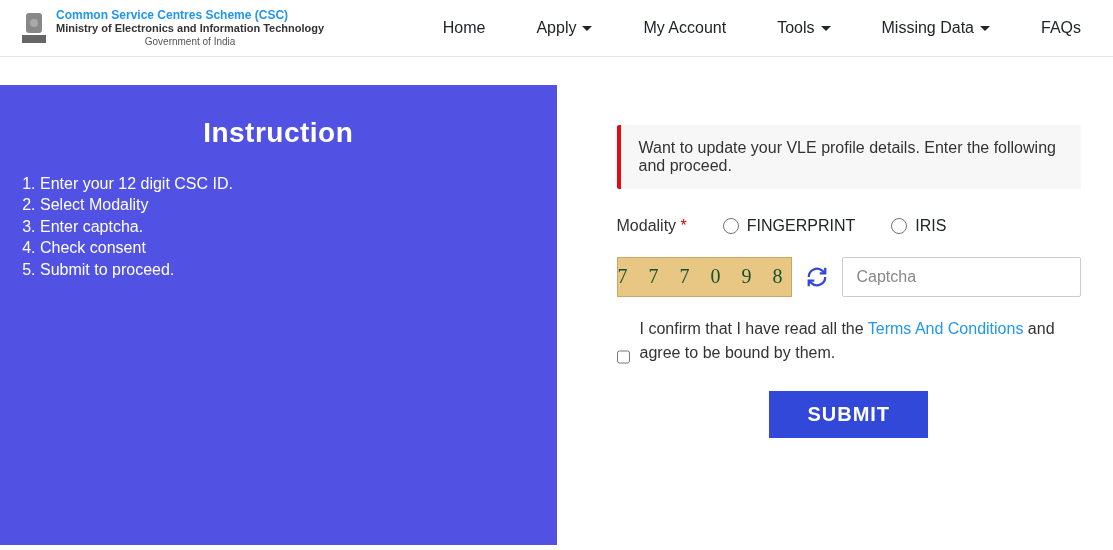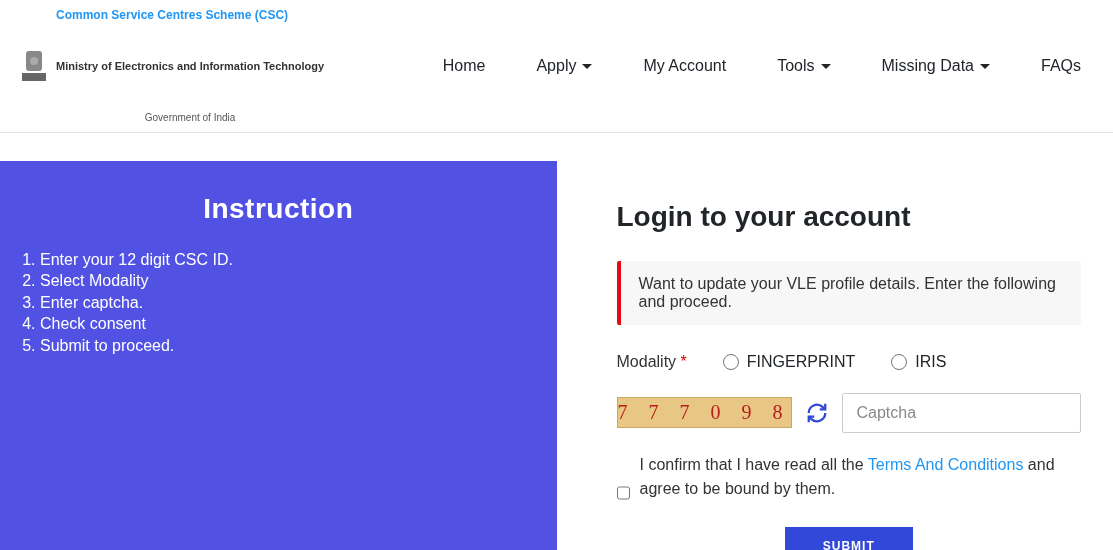--- a/index.html
+++ b/index.html
@@ -2,21 +2,21 @@
 <html><head>
   <meta charset="utf-8">
   <style>
     * { margin: 0; padding: 0; box-sizing: border-box; }
     body { font-family: 'Segoe UI', Tahoma, Geneva, Verdana, sans-serif; background: #fff; color: #212529; }
     
     
     .header { display: flex; align-items: center; justify-content: space-between; padding: 8px 20px; border-bottom: 1px solid #e5e5e5; }
     .header-left { display: flex; align-items: center; gap: 8px; }
     .emblem { width: 28px; height: 34px; }
-    .header-text { display: flex; flex-direction: column; line-height: 1.2; gap: 38px; }
+    .header-text { display: flex; flex-direction: column; line-height: 1.2; }
     .header-title { color: #2196f3; font-size: 12px; font-weight: 700; }
     .header-sub1 { color: #333; font-size: 11px; font-weight: 600; }
     .header-sub2 { color: #555; font-size: 10px; text-align: center; }
     .nav { display: flex; gap: 51px; align-items: center; padding-right: 12px; }
     .nav-item { display: flex; align-items: center; gap: 6px; color: #212529; font-size: 16px; cursor: pointer; }
     .caret { width: 0; height: 0; border-left: 5px solid transparent; border-right: 5px solid transparent; border-top: 5px solid #212529; margin-top: 2px; }
     
     
     .main { display: flex; margin-top: 28px; }
     .left-panel { background: #5152e3; color: #fff; width: 50%; padding: 32px 16px 220px; min-height: 460px; }
@@ -29,30 +29,30 @@
     
     .form-input { width: 100%; padding: 10px 14px; font-size: 16px; border: 1px solid #ccc; border-radius: 2px; color: #555; margin-bottom: 18px; }
     .form-input::placeholder { color: #888; }
     
     .modality-row { display: flex; gap: 36px; margin-bottom: 22px; font-size: 16px; color: #333; }
     .req { color: #d00; }
     .radio-opt { display: flex; align-items: center; gap: 8px; color: #212529; }
     .radio-opt input { width: 16px; height: 16px; cursor: pointer; }
     
     .captcha-row { display: flex; align-items: center; gap: 14px; margin-bottom: 20px; }
-    .captcha-img { width: 175px; height: 31px; background: #e8c683; border: 1px solid #c8a863; display: flex; align-items: center; justify-content: center; font-family: 'Comic Sans MS', cursive; font-size: 20px; letter-spacing: 8px; color: #b91c1c; user-select: none; }
+    .captcha-img { width: 175px; height: 40px; background: #e8c683; border: 1px solid #c8a863; display: flex; align-items: center; justify-content: center; font-family: 'Comic Sans MS', cursive; font-size: 20px; letter-spacing: 8px; color: #14532d; user-select: none; }
     .refresh-icon { cursor: pointer; color: #3148d8; }
     .captcha-input { flex: 1; padding: 10px 14px; font-size: 16px; border: 1px solid #ccc; border-radius: 2px; }
     .captcha-input::placeholder { color: #888; }
     
     .consent-row { display: flex; align-items: flex-end; gap: 10px; font-size: 16px; color: #333; margin-bottom: 26px; line-height: 1.5; }
     .consent-row input { margin-top: 4px; width: 16px; height: 16px; cursor: pointer; }
     .consent-row .link { color: #2196f3; cursor: pointer; }
     
-    .submit-btn { display: block; margin: 0 auto; background: #3148d8; color: #fff; font-weight: 800; letter-spacing: 1px; font-size: 12px; padding: 12px 38px; border: none; cursor: pointer; }
+    .submit-btn { display: block; margin: 0 auto; background: #3148d8; color: #fff; font-weight: 800; letter-spacing: 1px; font-size: 20px; padding: 12px 38px; border: none; cursor: pointer; }
   </style>
 </head>
 <body>
 
 <div class="header">
   <div class="header-left">
     <svg class="emblem" viewBox="0 0 28 34">
       <rect x="6" y="2" width="16" height="20" rx="3" fill="#888"></rect>
       <rect x="2" y="24" width="24" height="8" fill="#666"></rect>
       <circle cx="14" cy="12" r="4" fill="#aaa"></circle>
@@ -94,21 +94,20 @@
     <ol class="instruction-list">
       <li>Enter your 12 digit CSC ID.</li>
       <li>Select Modality</li>
       <li>Enter captcha.</li>
       <li>Check consent</li>
       <li>Submit to proceed.</li>
     </ol>
   </div>
 
   <div class="right-panel">
-    <h1 class="login-title">Login to your account</h1>
     <div class="info-box">Want to update your VLE profile details. Enter the following and proceed.</div>
 
 
     <div class="modality-row">
       <span><span>Modality</span> <span class="req">*</span></span>
       <label class="radio-opt">
         <input type="radio" name="modality" style="">
         <span>FINGERPRINT</span>
       </label>
       <label class="radio-opt">

